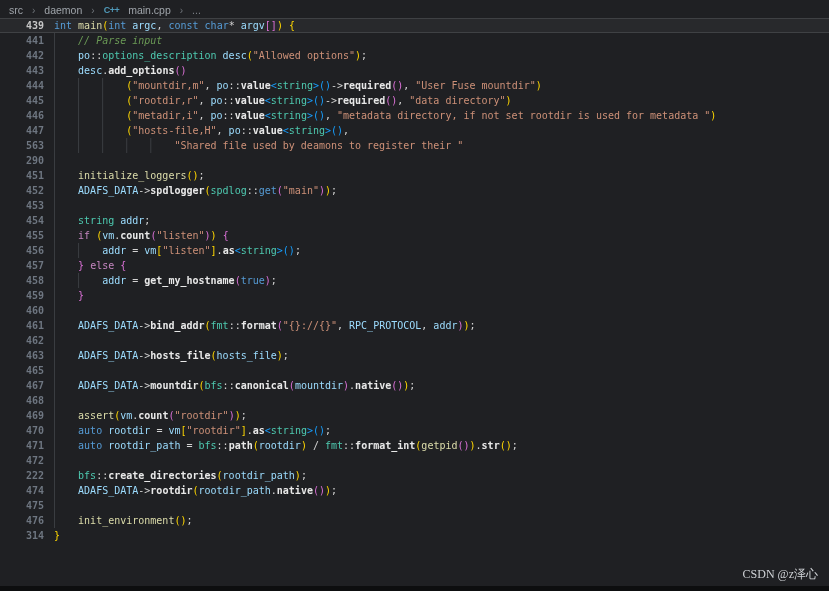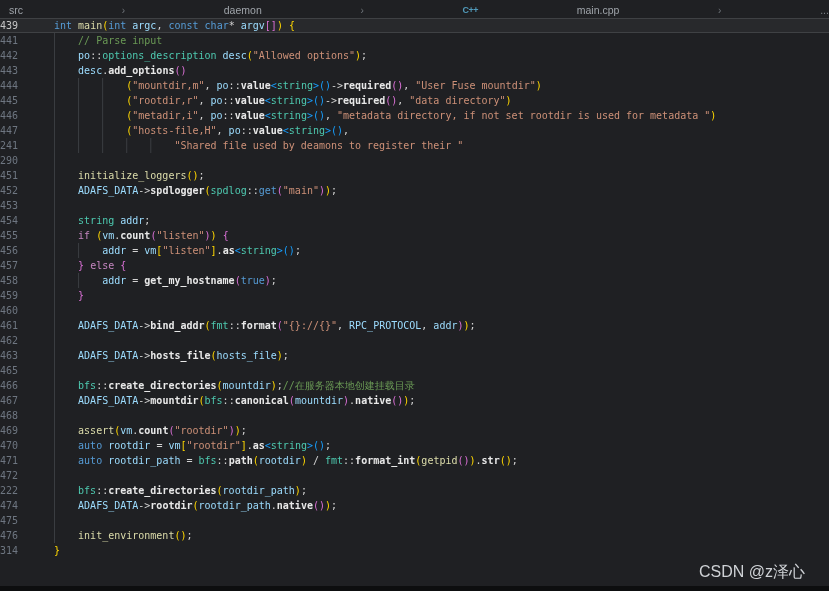--- a/index.html
+++ b/index.html
@@ -3,73 +3,72 @@
 <meta charset="utf-8">
 <style>
   html,body{margin:0;padding:0;}
   body{
     width:829px;height:591px;overflow:hidden;position:relative;
     background:var(--bg,#1f2023);
     font-family:"DejaVu Sans Mono","Liberation Mono",monospace;
   }
   
   .breadcrumbs{
-    height:16px;display:flex;align-items:center;gap:0;
+    height:16px;display:flex;align-items:center;gap:8px;
     padding:2px 0 0 9px;font-size:10.5px;color:var(--crumb,#9fa4aa);
     font-family:"Liberation Sans",sans-serif;
     background:var(--bg,#1f2023);
-    justify-content:space-between;
   }
   .crumb{cursor:pointer;}
   .crumb-sep{color:#6e7379;font-size:10px;padding:0 1px;}
   .crumb-dots{color:#7b8086;}
   .cpp-icon{
     color:var(--cppicon,#519aba);font-weight:bold;font-size:9px;letter-spacing:-0.5px;
     margin-right:1px;font-family:"Liberation Sans",sans-serif;
   }
   
   .editor{position:relative;}
   .line{
     height:15px;line-height:15px;display:flex;white-space:pre;
     font-size:10px;
   }
   .line.hl{
     background:var(--hlbg,rgba(255,255,255,0.045));
     box-shadow:inset 0 1px 0 var(--hlborder,#3f4144), inset 0 -1px 0 var(--hlborder,#3f4144);
   }
   .gutter{
-    width:44px;flex:0 0 44px;text-align:left;padding-right:10px;
-    color:var(--gutter,#6e7681);user-select:none;
+    width:44px;flex:0 0 44px;text-align:right;padding-right:10px;
+    color:var(--gutter,#6e7681);user-select:none;font-weight:bold;
   }
   .line.hl .gutter{color:#c6c6c6;}
   .body{flex:1;color:var(--p,#d4d4d4);}
   .indent{
     display:inline-block;height:15px;vertical-align:top;
     background-image:linear-gradient(to right, var(--guide,#3a3d41) 1px, transparent 1px);
     background-size:4ch 100%;background-repeat:repeat-x;
   }
   .tk-k{color:var(--k,#569cd6);}
   .tk-c{color:var(--c,#c586c0);}
   .tk-f{color:var(--f,#dcdcaa);font-weight:normal;}
   .tk-m{color:var(--m,#e8e8e8);font-weight:bold;}
   .tk-t{color:var(--t,#4ec9b0);}
   .tk-v{color:var(--v,#9cdcfe);}
   .tk-s{color:var(--s,#ce9178);}
-  .tk-o{color:var(--o,#6a9955);}
+  .tk-o{color:var(--o,#6a9955);font-style:italic;}
   .tk-p{color:var(--p,#d4d4d4);}
   .tk-b1{color:var(--b1,#ffd700);}
   .tk-b2{color:var(--b2,#da70d6);}
   .tk-b3{color:var(--b3,#179fff);}
   .bottom-strip{
     position:absolute;left:0;bottom:0;width:100%;height:5px;
     background:var(--strip,#0d0e0f);
   }
   .watermark{
-    position:absolute;right:24px;bottom:8px;
-    font-family:Liberation Sans, sans-serif;font-size:16px;
+    position:absolute;right:11px;bottom:8px;
+    font-family:Liberation Serif, serif;font-size:12px;
     color:var(--wm,#cfd2d6);
   }
 </style>
 </head>
 <body>
 
 <div class="breadcrumbs">
   <span class="crumb">src</span>
   <span class="crumb-sep">›</span>
   <span class="crumb">daemon</span>
@@ -83,37 +82,36 @@
 <div class="editor">
   <div>
       <div class="line hl"><div class="gutter">439</div><div class="body"><span class="indent" style="width: 0ch;"></span><span class="tk-k">int</span><span class="tk-p"> </span><span class="tk-f">main</span><span class="tk-b1">(</span><span class="tk-k">int</span><span class="tk-p"> </span><span class="tk-v">argc</span><span class="tk-p">, </span><span class="tk-k">const</span><span class="tk-p"> </span><span class="tk-k">char</span><span class="tk-p">* </span><span class="tk-v">argv</span><span class="tk-b2">[]</span><span class="tk-b1">)</span><span class="tk-p"> </span><span class="tk-b1">{</span></div></div>
       <div class="line"><div class="gutter">441</div><div class="body"><span class="indent" style="width: 4ch;"></span><span class="tk-o">// Parse input</span></div></div>
       <div class="line"><div class="gutter">442</div><div class="body"><span class="indent" style="width: 4ch;"></span><span class="tk-v">po</span><span class="tk-p">::</span><span class="tk-t">options_description</span><span class="tk-p"> </span><span class="tk-v">desc</span><span class="tk-b1">(</span><span class="tk-s">"Allowed options"</span><span class="tk-b1">)</span><span class="tk-p">;</span></div></div>
       <div class="line"><div class="gutter">443</div><div class="body"><span class="indent" style="width: 4ch;"></span><span class="tk-v">desc</span><span class="tk-p">.</span><span class="tk-m">add_options</span><span class="tk-b2">()</span></div></div>
       <div class="line"><div class="gutter">444</div><div class="body"><span class="indent" style="width: 12ch;"></span><span class="tk-b1">(</span><span class="tk-s">"mountdir,m"</span><span class="tk-p">, </span><span class="tk-v">po</span><span class="tk-p">::</span><span class="tk-m">value</span><span class="tk-b3">&lt;</span><span class="tk-t">string</span><span class="tk-b3">&gt;()</span><span class="tk-p">-&gt;</span><span class="tk-m">required</span><span class="tk-b2">()</span><span class="tk-p">, </span><span class="tk-s">"User Fuse mountdir"</span><span class="tk-b1">)</span></div></div>
       <div class="line"><div class="gutter">445</div><div class="body"><span class="indent" style="width: 12ch;"></span><span class="tk-b1">(</span><span class="tk-s">"rootdir,r"</span><span class="tk-p">, </span><span class="tk-v">po</span><span class="tk-p">::</span><span class="tk-m">value</span><span class="tk-b3">&lt;</span><span class="tk-t">string</span><span class="tk-b3">&gt;()</span><span class="tk-p">-&gt;</span><span class="tk-m">required</span><span class="tk-b2">()</span><span class="tk-p">, </span><span class="tk-s">"data directory"</span><span class="tk-b1">)</span></div></div>
       <div class="line"><div class="gutter">446</div><div class="body"><span class="indent" style="width: 12ch;"></span><span class="tk-b1">(</span><span class="tk-s">"metadir,i"</span><span class="tk-p">, </span><span class="tk-v">po</span><span class="tk-p">::</span><span class="tk-m">value</span><span class="tk-b3">&lt;</span><span class="tk-t">string</span><span class="tk-b3">&gt;()</span><span class="tk-p">, </span><span class="tk-s">"metadata directory, if not set rootdir is used for metadata "</span><span class="tk-b1">)</span></div></div>
       <div class="line"><div class="gutter">447</div><div class="body"><span class="indent" style="width: 12ch;"></span><span class="tk-b1">(</span><span class="tk-s">"hosts-file,H"</span><span class="tk-p">, </span><span class="tk-v">po</span><span class="tk-p">::</span><span class="tk-m">value</span><span class="tk-b3">&lt;</span><span class="tk-t">string</span><span class="tk-b3">&gt;()</span><span class="tk-p">,</span></div></div>
-      <div class="line"><div class="gutter">241</div><div class="body"><span class="indent" style="width: 20ch;"></span><span class="tk-s">"Shared file used by deamons to register their "</span></div></div>
+      <div class="line"><div class="gutter">563</div><div class="body"><span class="indent" style="width: 20ch;"></span><span class="tk-s">"Shared file used by deamons to register their "</span></div></div>
       <div class="line"><div class="gutter">290</div><div class="body"><span class="indent" style="width: 4ch;"></span></div></div>
       <div class="line"><div class="gutter">451</div><div class="body"><span class="indent" style="width: 4ch;"></span><span class="tk-f">initialize_loggers</span><span class="tk-b1">()</span><span class="tk-p">;</span></div></div>
       <div class="line"><div class="gutter">452</div><div class="body"><span class="indent" style="width: 4ch;"></span><span class="tk-v">ADAFS_DATA</span><span class="tk-p">-&gt;</span><span class="tk-m">spdlogger</span><span class="tk-b1">(</span><span class="tk-t">spdlog</span><span class="tk-p">::</span><span class="tk-k">get</span><span class="tk-b2">(</span><span class="tk-s">"main"</span><span class="tk-b2">)</span><span class="tk-b1">)</span><span class="tk-p">;</span></div></div>
       <div class="line"><div class="gutter">453</div><div class="body"><span class="indent" style="width: 4ch;"></span></div></div>
       <div class="line"><div class="gutter">454</div><div class="body"><span class="indent" style="width: 4ch;"></span><span class="tk-t">string</span><span class="tk-p"> </span><span class="tk-v">addr</span><span class="tk-p">;</span></div></div>
       <div class="line"><div class="gutter">455</div><div class="body"><span class="indent" style="width: 4ch;"></span><span class="tk-c">if</span><span class="tk-p"> </span><span class="tk-b1">(</span><span class="tk-v">vm</span><span class="tk-p">.</span><span class="tk-m">count</span><span class="tk-b2">(</span><span class="tk-s">"listen"</span><span class="tk-b2">)</span><span class="tk-b1">)</span><span class="tk-p"> </span><span class="tk-b2">{</span></div></div>
       <div class="line"><div class="gutter">456</div><div class="body"><span class="indent" style="width: 8ch;"></span><span class="tk-v">addr</span><span class="tk-p"> = </span><span class="tk-v">vm</span><span class="tk-b1">[</span><span class="tk-s">"listen"</span><span class="tk-b1">]</span><span class="tk-p">.</span><span class="tk-m">as</span><span class="tk-b3">&lt;</span><span class="tk-t">string</span><span class="tk-b3">&gt;()</span><span class="tk-p">;</span></div></div>
       <div class="line"><div class="gutter">457</div><div class="body"><span class="indent" style="width: 4ch;"></span><span class="tk-b2">}</span><span class="tk-p"> </span><span class="tk-c">else</span><span class="tk-p"> </span><span class="tk-b2">{</span></div></div>
       <div class="line"><div class="gutter">458</div><div class="body"><span class="indent" style="width: 8ch;"></span><span class="tk-v">addr</span><span class="tk-p"> = </span><span class="tk-m">get_my_hostname</span><span class="tk-b2">(</span><span class="tk-k">true</span><span class="tk-b2">)</span><span class="tk-p">;</span></div></div>
       <div class="line"><div class="gutter">459</div><div class="body"><span class="indent" style="width: 4ch;"></span><span class="tk-b2">}</span></div></div>
       <div class="line"><div class="gutter">460</div><div class="body"><span class="indent" style="width: 4ch;"></span></div></div>
       <div class="line"><div class="gutter">461</div><div class="body"><span class="indent" style="width: 4ch;"></span><span class="tk-v">ADAFS_DATA</span><span class="tk-p">-&gt;</span><span class="tk-m">bind_addr</span><span class="tk-b1">(</span><span class="tk-t">fmt</span><span class="tk-p">::</span><span class="tk-m">format</span><span class="tk-b2">(</span><span class="tk-s">"{}://{}"</span><span class="tk-p">, </span><span class="tk-v">RPC_PROTOCOL</span><span class="tk-p">, </span><span class="tk-v">addr</span><span class="tk-b2">)</span><span class="tk-b1">)</span><span class="tk-p">;</span></div></div>
       <div class="line"><div class="gutter">462</div><div class="body"><span class="indent" style="width: 4ch;"></span></div></div>
       <div class="line"><div class="gutter">463</div><div class="body"><span class="indent" style="width: 4ch;"></span><span class="tk-v">ADAFS_DATA</span><span class="tk-p">-&gt;</span><span class="tk-m">hosts_file</span><span class="tk-b1">(</span><span class="tk-v">hosts_file</span><span class="tk-b1">)</span><span class="tk-p">;</span></div></div>
       <div class="line"><div class="gutter">465</div><div class="body"><span class="indent" style="width: 4ch;"></span></div></div>
-      <div class="line"><div class="gutter">466</div><div class="body"><span class="indent" style="width: 4ch;"></span><span class="tk-t">bfs</span><span class="tk-p">::</span><span class="tk-m">create_directories</span><span class="tk-b1">(</span><span class="tk-v">mountdir</span><span class="tk-b1">)</span><span class="tk-p">;</span><span class="tk-o">//在服务器本地创建挂载目录</span></div></div>
       <div class="line"><div class="gutter">467</div><div class="body"><span class="indent" style="width: 4ch;"></span><span class="tk-v">ADAFS_DATA</span><span class="tk-p">-&gt;</span><span class="tk-m">mountdir</span><span class="tk-b1">(</span><span class="tk-t">bfs</span><span class="tk-p">::</span><span class="tk-m">canonical</span><span class="tk-b2">(</span><span class="tk-v">mountdir</span><span class="tk-b2">)</span><span class="tk-p">.</span><span class="tk-m">native</span><span class="tk-b2">()</span><span class="tk-b1">)</span><span class="tk-p">;</span></div></div>
       <div class="line"><div class="gutter">468</div><div class="body"><span class="indent" style="width: 4ch;"></span></div></div>
       <div class="line"><div class="gutter">469</div><div class="body"><span class="indent" style="width: 4ch;"></span><span class="tk-f">assert</span><span class="tk-b1">(</span><span class="tk-v">vm</span><span class="tk-p">.</span><span class="tk-m">count</span><span class="tk-b2">(</span><span class="tk-s">"rootdir"</span><span class="tk-b2">)</span><span class="tk-b1">)</span><span class="tk-p">;</span></div></div>
       <div class="line"><div class="gutter">470</div><div class="body"><span class="indent" style="width: 4ch;"></span><span class="tk-k">auto</span><span class="tk-p"> </span><span class="tk-v">rootdir</span><span class="tk-p"> = </span><span class="tk-v">vm</span><span class="tk-b1">[</span><span class="tk-s">"rootdir"</span><span class="tk-b1">]</span><span class="tk-p">.</span><span class="tk-m">as</span><span class="tk-b3">&lt;</span><span class="tk-t">string</span><span class="tk-b3">&gt;()</span><span class="tk-p">;</span></div></div>
       <div class="line"><div class="gutter">471</div><div class="body"><span class="indent" style="width: 4ch;"></span><span class="tk-k">auto</span><span class="tk-p"> </span><span class="tk-v">rootdir_path</span><span class="tk-p"> = </span><span class="tk-t">bfs</span><span class="tk-p">::</span><span class="tk-m">path</span><span class="tk-b1">(</span><span class="tk-v">rootdir</span><span class="tk-b1">)</span><span class="tk-p"> / </span><span class="tk-t">fmt</span><span class="tk-p">::</span><span class="tk-m">format_int</span><span class="tk-b1">(</span><span class="tk-f">getpid</span><span class="tk-b2">()</span><span class="tk-b1">)</span><span class="tk-p">.</span><span class="tk-m">str</span><span class="tk-b1">()</span><span class="tk-p">;</span></div></div>
       <div class="line"><div class="gutter">472</div><div class="body"><span class="indent" style="width: 4ch;"></span></div></div>
       <div class="line"><div class="gutter">222</div><div class="body"><span class="indent" style="width: 4ch;"></span><span class="tk-t">bfs</span><span class="tk-p">::</span><span class="tk-m">create_directories</span><span class="tk-b1">(</span><span class="tk-v">rootdir_path</span><span class="tk-b1">)</span><span class="tk-p">;</span></div></div>
       <div class="line"><div class="gutter">474</div><div class="body"><span class="indent" style="width: 4ch;"></span><span class="tk-v">ADAFS_DATA</span><span class="tk-p">-&gt;</span><span class="tk-m">rootdir</span><span class="tk-b1">(</span><span class="tk-v">rootdir_path</span><span class="tk-p">.</span><span class="tk-m">native</span><span class="tk-b2">()</span><span class="tk-b1">)</span><span class="tk-p">;</span></div></div>
       <div class="line"><div class="gutter">475</div><div class="body"><span class="indent" style="width: 4ch;"></span></div></div>
       <div class="line"><div class="gutter">476</div><div class="body"><span class="indent" style="width: 4ch;"></span><span class="tk-f">init_environment</span><span class="tk-b1">()</span><span class="tk-p">;</span></div></div>

